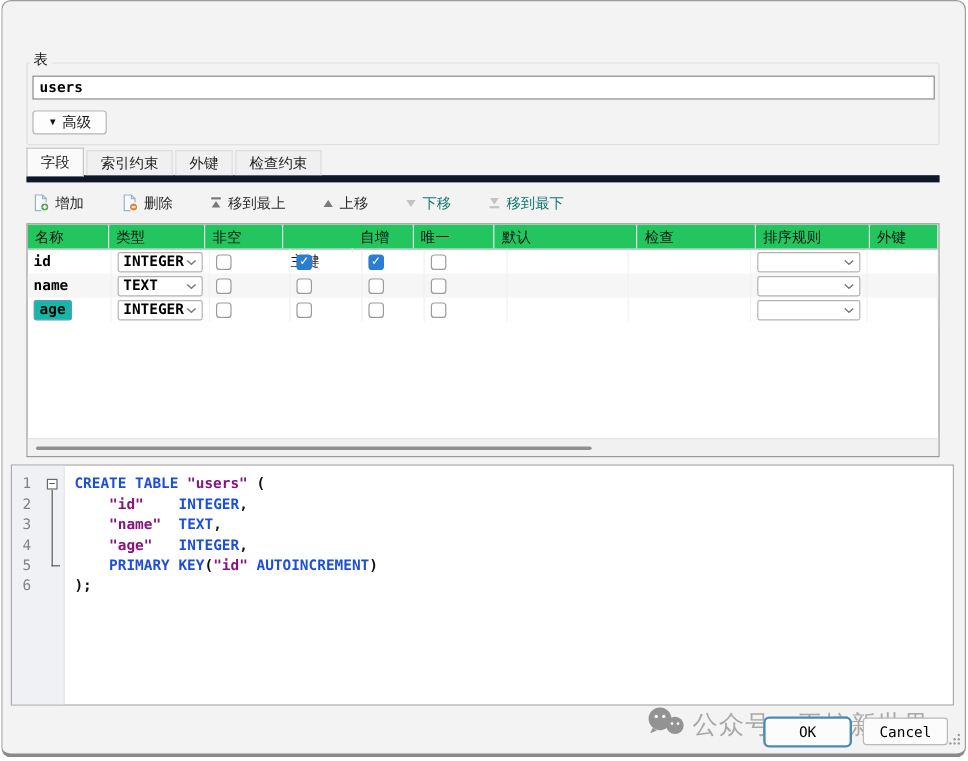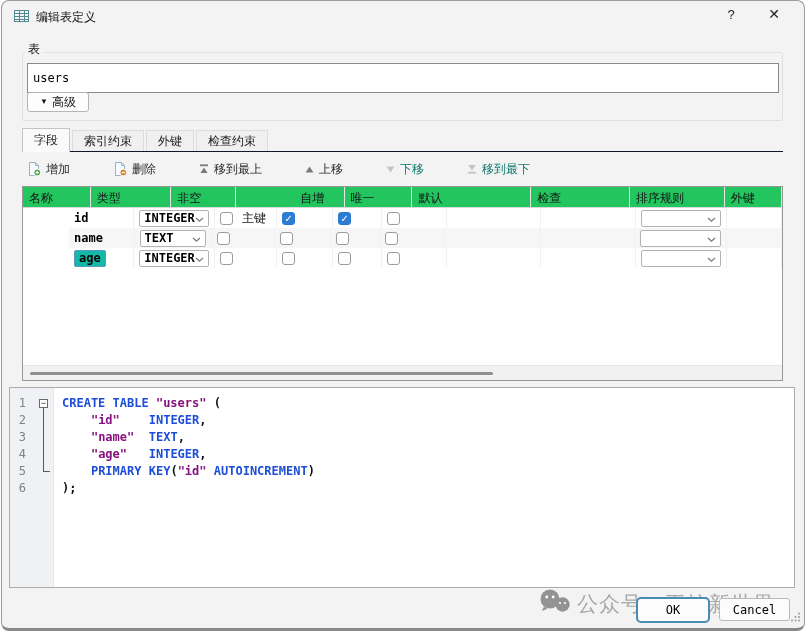--- a/index.html
+++ b/index.html
@@ -18,50 +18,50 @@
   .help-btn { position:absolute; right:62px; top:6px; width:22px; height:18px;
     text-align:center; font-size:13px; color:#222; cursor:default; }
   .close-btn { position:absolute; right:18px; top:5px; width:24px; height:19px;
     text-align:center; font-size:14px; color:#222; cursor:default; }
 
   
   .gb-frame { position:absolute; left:20px; right:21px; top:51px; height:69px;
     border:1px solid #e0e0e0; border-radius:2px; }
   .gb-label { position:absolute; left:23px; top:40px; font-size:12px; color:#141414;
     background:#f3f3f3; padding:0 3px; z-index:2; }
-  .name-input { position:absolute; left:25px; right:25px; top:62px; height:30px;
+  .name-input { position:absolute; left:25px; right:25px; top:62px; height:20px;
     border:1px solid #8a8a8a; background:#fff; color:#000; padding:1px 5px;
-    font-weight:400; font-size:12px; z-index:2; }
+    font-weight:700; font-size:12px; z-index:2; }
   .adv-btn { position:absolute; left:25px; top:91px; width:62px; height:20px;
     background:#fdfdfd; border:1px solid #b5b5b5; border-radius:3px; z-index:2;
     font-size:12px; color:#141414; display:flex; align-items:center; justify-content:center; gap:4px; }
   .adv-btn .tri { font-size:8px; line-height:1; }
 
   
   .tabbar { position:absolute; left:20px; right:21px; top:128px; height:23px;
-    display:flex; align-items:flex-end; border-bottom:1px solid #0f172a; }
+    display:flex; align-items:flex-end; border-bottom:6px solid #0f172a; }
   .tab { height:21px; line-height:20px; padding:0 11px; font-size:12px; color:#222;
     background:#f0f0f0; border:1px solid #dcdcdc; border-bottom:none; margin-right:2px; }
   .tab.active { height:24px; line-height:23px; background:#fafafa;
     border-color:#c4c4c4; margin-bottom:-1px; }
 
   
   .toolbar { position:absolute; left:24px; top:156px; height:24px;
-    display:flex; gap:42px; align-items:center; }
+    display:flex; gap:30px; align-items:center; }
   .tbtn { display:flex; align-items:center; gap:4px; font-size:12px; color:#2a2a2a; }
   .tbtn.disabled { color:#0f766e; }
   .ticon { display:flex; align-items:center; }
 
   
   .grid { position:absolute; left:20px; right:21px; top:185px; height:195px;
     background:#fff; border:1px solid #979797; overflow:hidden; }
   .ghead { display:flex; height:21px; border-bottom:1px solid #d9d9d9; background:#22c55e; }
   .hcell { font-size:12px; color:#141414; padding:3px 0 0 6px;
     border-right:1px solid #e6e6e6; }
-  .grow { display:flex; height:20px; align-items:center;margin-left:46px; }
+  .grow { display:flex; height:20px; align-items:center; }
   .grow.alt { background:#f6f6f6;text-align:right; }
   .gcell { height:20px; display:flex; align-items:center; padding-left:5px;
     border-right:1px solid #f1f1f1; }
   .fname { font-weight:700; font-size:12px; color:#000; }
   .edit-sel { background:#14b8a6; border:1px solid #5f96c8; border-radius:2px;
     padding:0 4px; line-height:15px; }
   .combo { height:17px; flex:1; margin:0 5px 0 0; background:#fff;
     border:1px solid #b3b3b3; border-radius:2px; display:flex; align-items:center;
     justify-content:space-between; padding:0 4px; }
   .combo .cv { font-weight:700; font-size:12px; color:#000; }
@@ -104,31 +104,20 @@
     border:2px solid #4a8bb4; border-radius:5px; }
   .btn-cancel { position:absolute; right:14px; top:597px; width:71px; height:23px;
     border:1px solid #b9b9b9; border-radius:3px; }
   .grip { position:absolute; right:3px; bottom:2px; z-index:3; }
 </style>
 </head>
 <body>
 
 <div class="dialog">
 
-  <div class="titlebar">
-    <span class="app-icon">
-      <svg width="17" height="16" viewBox="0 0 17 16">
-          <rect x="1.5" y="2.5" width="14" height="11" fill="#eef6f6" stroke="#57888f"></rect>
-          <path d="M1.5 5.5h14M1.5 8.5h14M1.5 11.5h14M6.5 2.5v11M11.5 2.5v11" stroke="#57888f" fill="none"></path>
-        </svg>
-    </span>
-    <span class="title">编辑表定义</span>
-    <span class="help-btn">?</span>
-    <span class="close-btn">✕</span>
-  </div>
 
   <span class="gb-label">表</span>
   <div class="gb-frame"></div>
   <input class="name-input mono" value="users" style="">
   <div class="adv-btn">
     <span class="tri">▼</span>
     <span>高级</span>
   </div>
 
   <div class="tabbar" id="tabbar">

